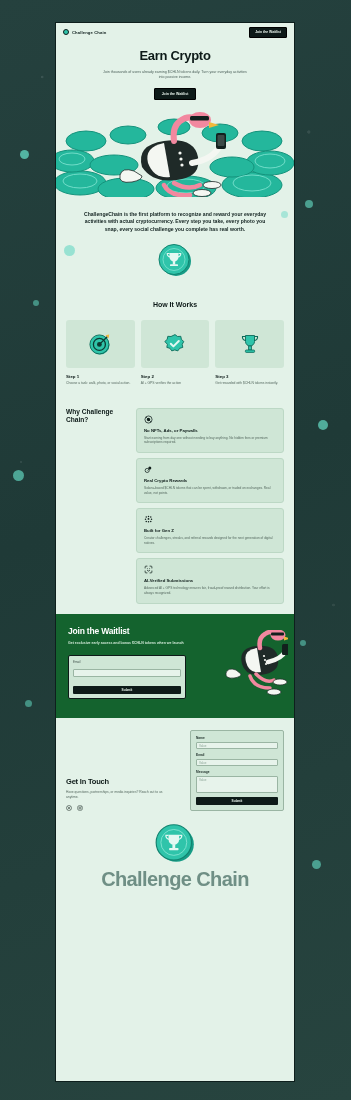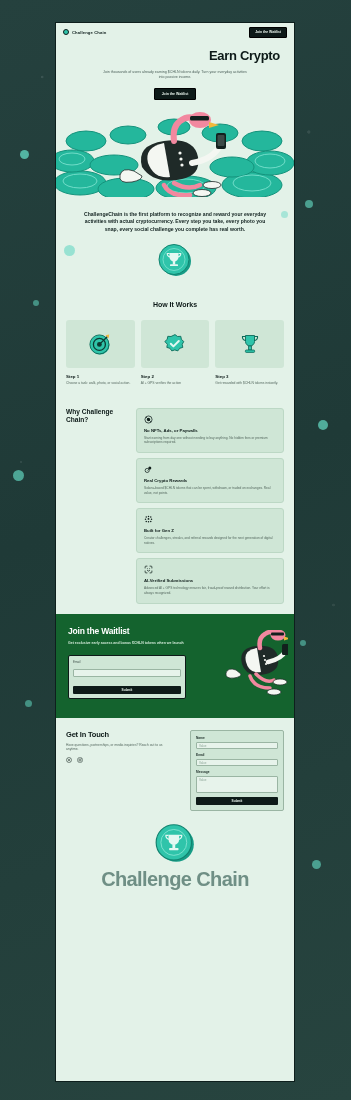--- a/index.html
+++ b/index.html
@@ -50,21 +50,21 @@
     font-size:3.4px; font-weight:bold;
     padding:2.5px 5px; border:.5px solid #000;
     border-radius:1px; cursor:pointer; white-space:nowrap;
   }
   
   .hero{ padding:8px 14px 0; text-align:center; }
   .hero h1{
     font-size:13px; line-height:1.12; font-weight:bold;
     color:#0d1a18; letter-spacing:-.3px;
   }
-  .hero h1 span{ display:block;text-align:right; }
+  .hero h1 span{ display:block; }
   .hero p{
     margin-top:6px; font-size:3.6px; line-height:1.55;
     color:#4e625c; max-width:150px; margin-left:auto; margin-right:auto;
   }
   .hero-cta{
     margin-top:6px; display:inline-block;
     background:#0d1a18; color:#eaf6ee;
     font-size:3.5px; font-weight:bold;
     padding:3px 7px; border:.5px solid #000; border-radius:1px;
     cursor:pointer;
@@ -120,21 +120,21 @@
     margin-top:2px; width:100%; height:8px; background:#e7f3eb;
     border:.5px solid #9ab5a3; border-radius:1px;
   }
   .wl-submit{
     margin-top:4px; width:100%; height:8px; background:#0d1a18; border-radius:1px;
     color:#eaf6ee; font-size:3.2px; font-weight:bold;
     display:flex; align-items:center; justify-content:center; cursor:pointer;
   }
   .wl-art{ position:absolute; right:6px; top:16px; width:66px; height:76px; }
   
-  .contact{ padding:12px 10px 8px; display:flex; gap:20px; }
+  .contact{ padding:12px 10px 8px; display:flex; gap:20px;align-items:flex-end; }
   .ct-left{ width:104px; }
   .ct-left h2{ font-size:7.5px; font-weight:bold; color:#0d1a18; letter-spacing:-.2px; }
   .ct-left p{ margin-top:4px; font-size:3.3px; line-height:1.5; color:#55685f; }
   .socials{ margin-top:5px; display:flex; gap:5px; }
   .soc{ width:6px; height:6px; display:block; cursor:pointer; }
   .ct-form{
     flex:1; background:#cfe6d6; border:.5px solid #9ab5a3;
     border-radius:2px; padding:5px;
   }
   .ct-label{ font-size:3.2px; font-weight:bold; color:#22332d; }

